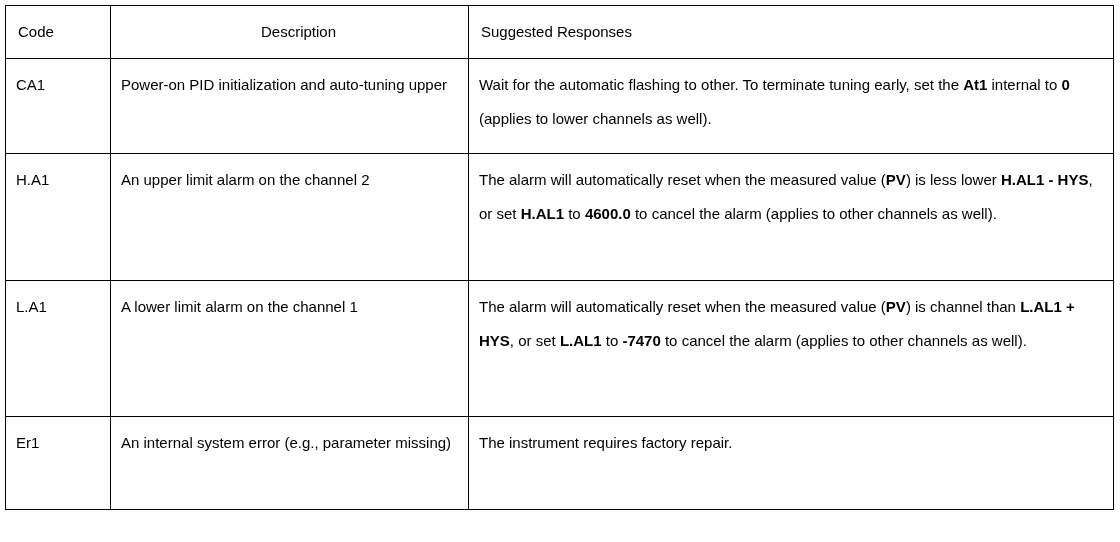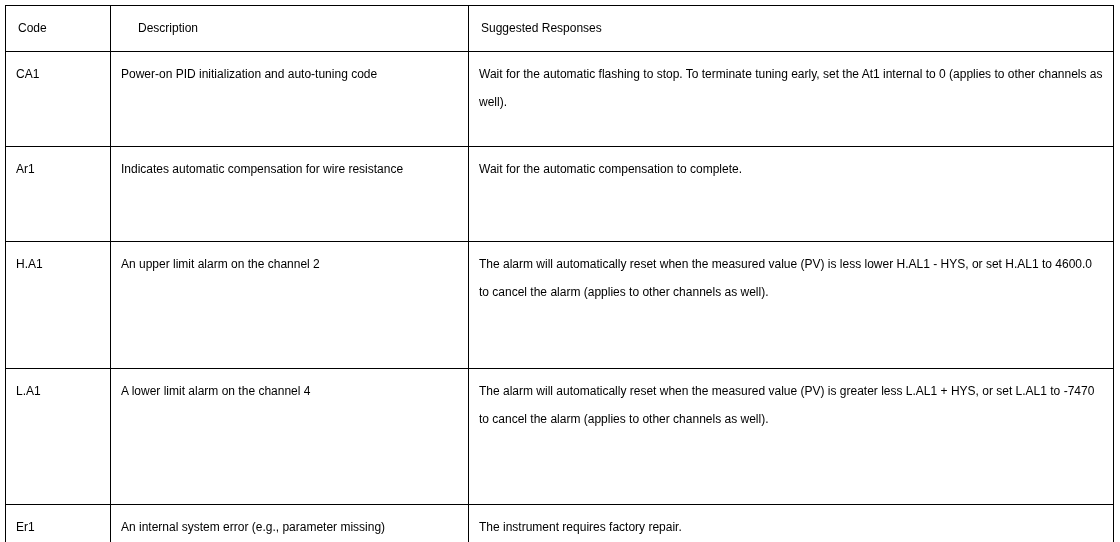--- a/index.html
+++ b/index.html
@@ -28,39 +28,39 @@
     width: 1108px;
     border-collapse: collapse;
     table-layout: fixed;
     background: #ffffff;
   }
   table.codes td,
   table.codes th {
     border: 1px solid #000000;
     vertical-align: top;
     padding: 9px 9px 9px 10px;
-    font-size: 12px;
+    font-size: 15px;
     line-height: 2.28;
     text-align: left;
     font-weight: normal;
   }
   col.c-code    { width: 105px; }
   col.c-desc    { width: 358px; }
   col.c-resp    { width: 645px; }
 
   thead th {
     font-weight: bold;
     font-size: 14.5px;
     line-height: 1.35;
     padding-top: 8px;
     padding-bottom: 8px;
     white-space: nowrap;
   }
   thead th.h-code { padding-left: 12px; }
-  thead th.h-desc { padding-left: 27px; }
+  thead th.h-desc { padding-left: 27px; text-align: center; }
   thead th.h-resp { padding-left: 12px; }
 
   td.code-cell {
     font-weight: bold;
     white-space: nowrap;
     padding-left: 14px;
     line-height: 1.5;
     padding-top: 11px;
   }
   td.desc-cell {
@@ -74,21 +74,21 @@
   }
   td.resp-cell {
     text-align: justify;
     text-justify: inter-word;
     padding-left: 12px;
     padding-right: 14px;
     line-height: 2.28;
     padding-top: 11px;
     padding-bottom: 10px;
   }
-  b { font-weight: normal; margin-top: 25px; }
+  b { font-weight: bold; margin-top: 25px; }
   .rowtall-1 td { height: 76px; }
   .rowtall-2 td { height: 76px; }
   .rowtall-3 td { height: 108px; }
   .rowtall-4 td { height: 117px; }
   .rowtall-5 td { height: 74px; }
 </style>
 </head>
 <body>
 
 <div class="page">
@@ -101,37 +101,32 @@
     <thead>
       <tr>
         <th class="h-code">Code</th>
         <th class="h-desc">Description</th>
         <th class="h-resp">Suggested Responses</th>
       </tr>
     </thead>
     <tbody id="table-body">
         <tr class="rowtall-1">
           <td class="code-cell">CA1</td>
-          <td class="desc-cell">Power-on PID initialization and auto-tuning code</td>
-          <td class="resp-cell"><span>Wait for the automatic flashing to stop. To terminate tuning early, set the </span><b>At1</b><span> internal to </span><b>0</b><span> (applies to other channels as well).</span></td>
-        </tr>
-        <tr class="rowtall-2">
-          <td class="code-cell">Ar1</td>
-          <td class="desc-cell"> Indicates automatic compensation for wire resistance</td>
-          <td class="resp-cell"><span>Wait for the automatic compensation to complete.</span></td>
+          <td class="desc-cell">Power-on PID initialization and auto-tuning upper</td>
+          <td class="resp-cell"><span>Wait for the automatic flashing to other. To terminate tuning early, set the </span><b>At1</b><span> internal to </span><b>0</b><span> (applies to lower channels as well).</span></td>
         </tr>
         <tr class="rowtall-3">
           <td class="code-cell">H.A1</td>
           <td class="desc-cell">An upper limit alarm on the channel 2</td>
           <td class="resp-cell"><span>The alarm will automatically reset when the measured value (</span><b>PV</b><span>) is less lower </span><b>H.AL1 - HYS</b><span>, or set </span><b>H.AL1</b><span> to </span><b>4600.0</b><span> to cancel the alarm (applies to other channels as well).</span></td>
         </tr>
         <tr class="rowtall-4">
           <td class="code-cell">L.A1</td>
-          <td class="desc-cell">A lower limit alarm on the channel 4</td>
-          <td class="resp-cell"><span>The alarm will automatically reset when the measured value (</span><b>PV</b><span>) is greater less </span><b>L.AL1 + HYS</b><span>, or set </span><b>L.AL1</b><span> to </span><b>-7470</b><span> to cancel the alarm (applies to other channels as well).</span></td>
+          <td class="desc-cell">A lower limit alarm on the channel 1</td>
+          <td class="resp-cell"><span>The alarm will automatically reset when the measured value (</span><b>PV</b><span>) is channel than </span><b>L.AL1 + HYS</b><span>, or set </span><b>L.AL1</b><span> to </span><b>-7470</b><span> to cancel the alarm (applies to other channels as well).</span></td>
         </tr>
         <tr class="rowtall-5">
           <td class="code-cell">Er1</td>
           <td class="desc-cell">An internal system error (e.g., parameter missing)</td>
           <td class="resp-cell"><span>The instrument requires factory repair.</span></td>
         </tr>
       </tbody>
   </table>
 </div>
 

